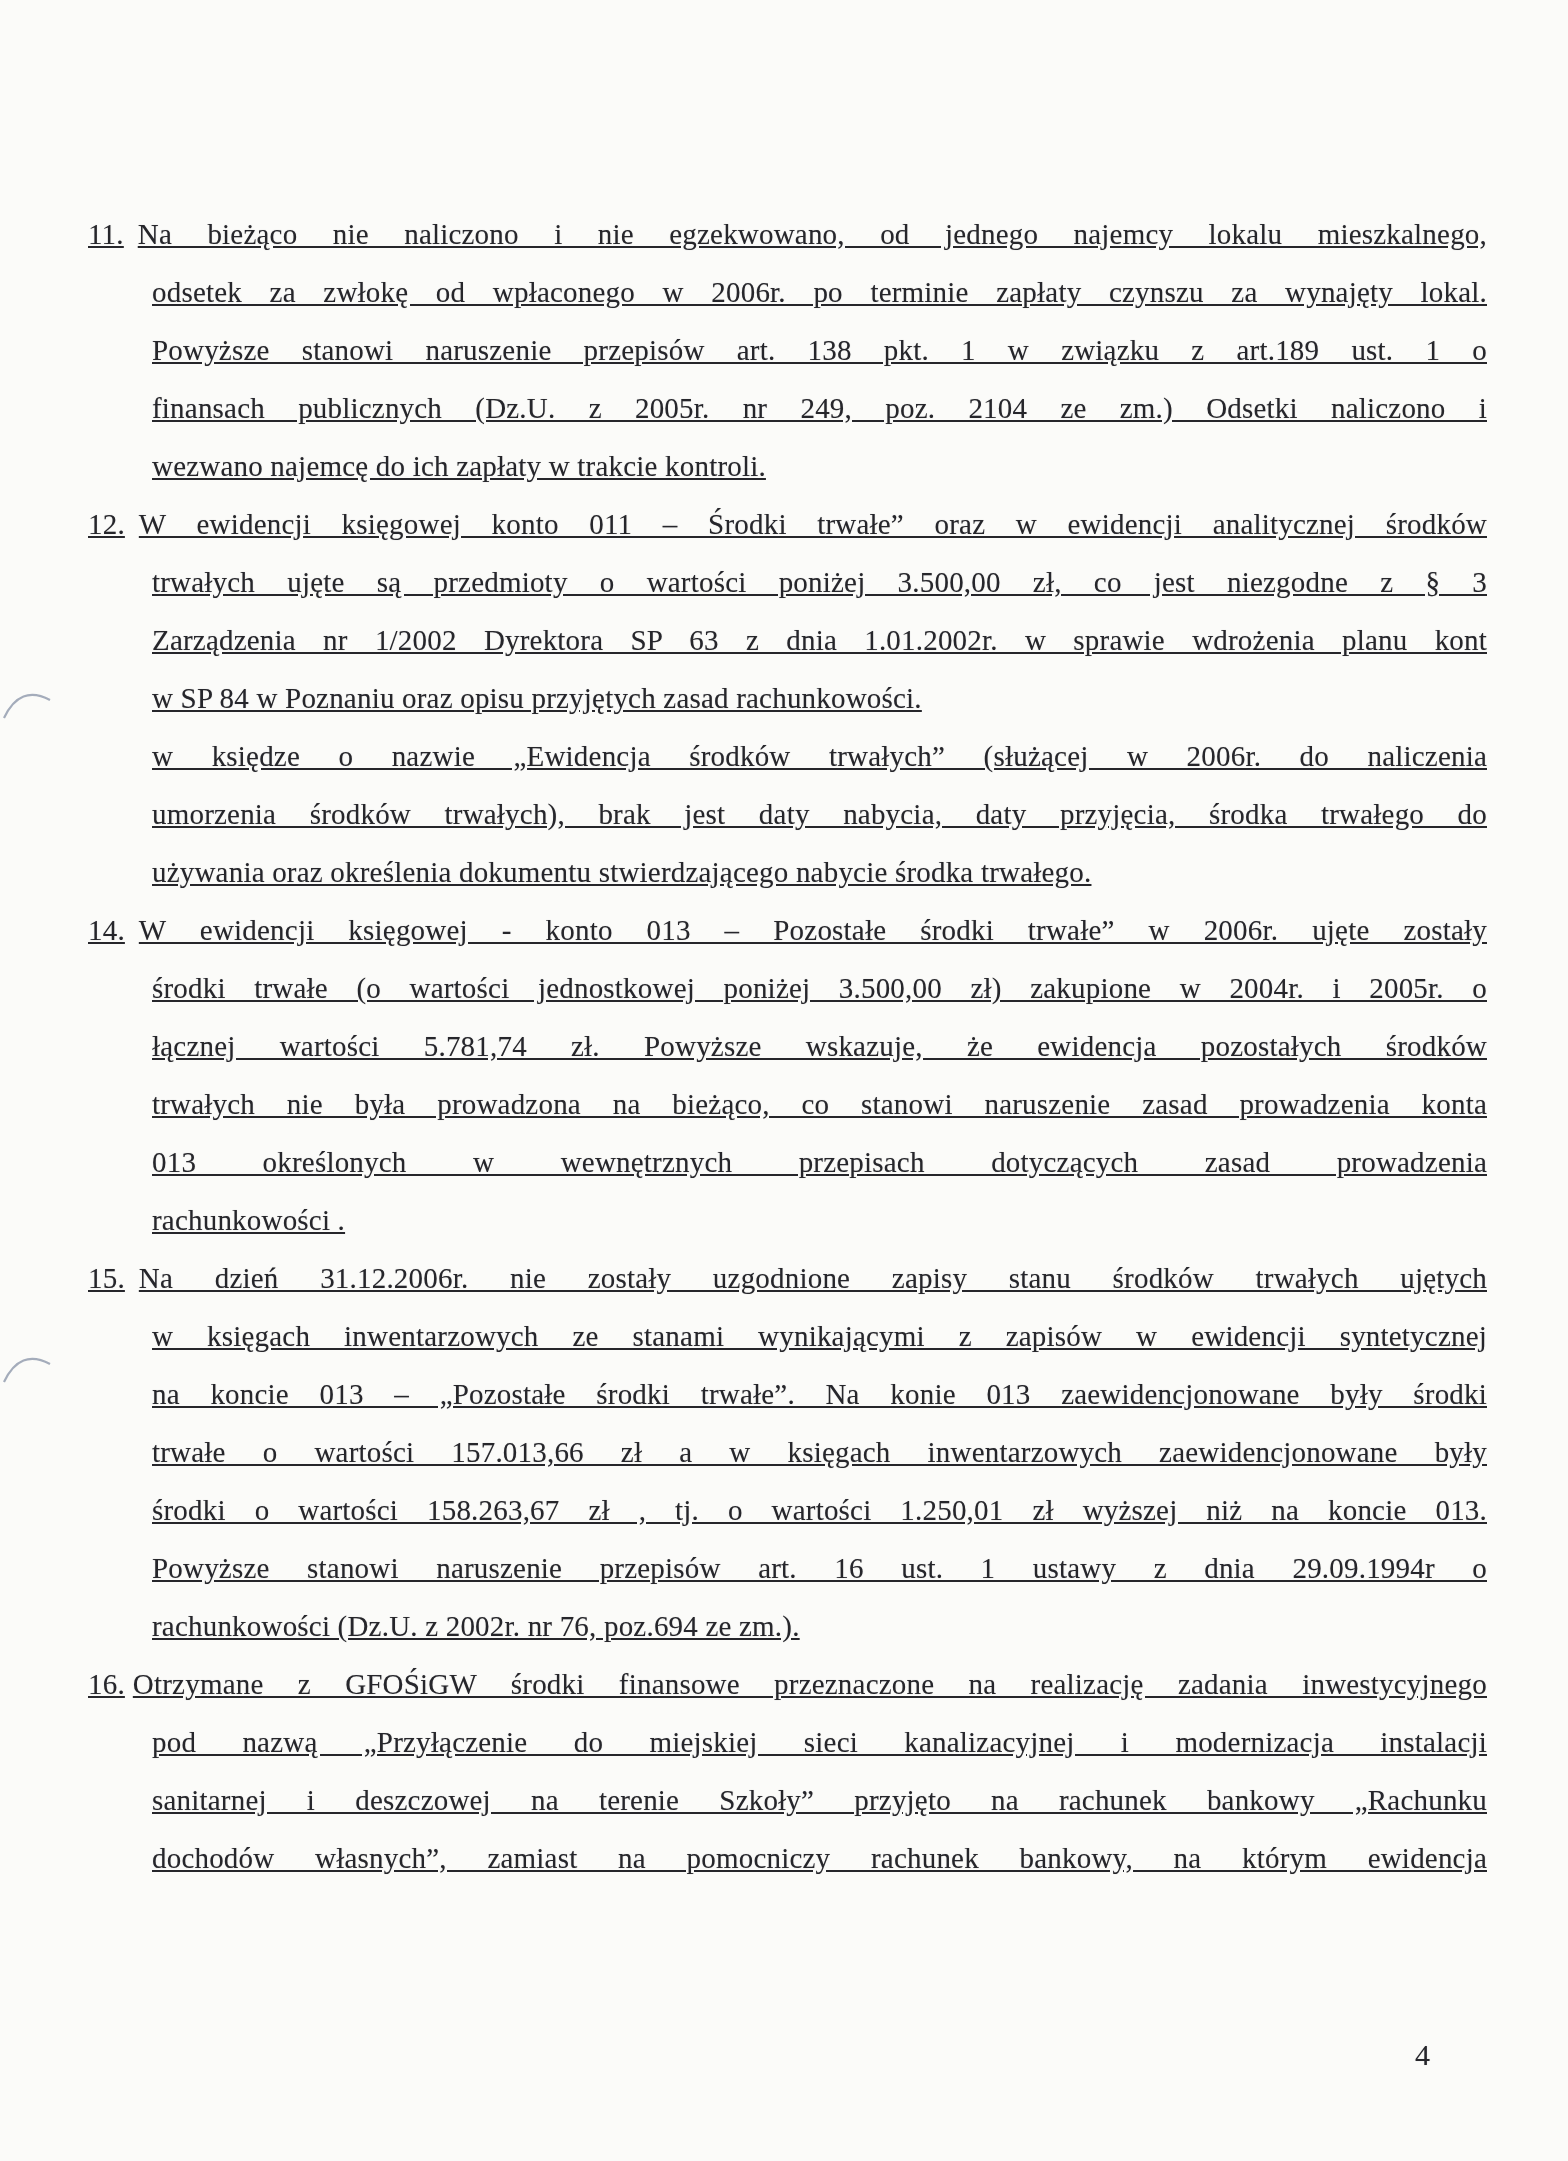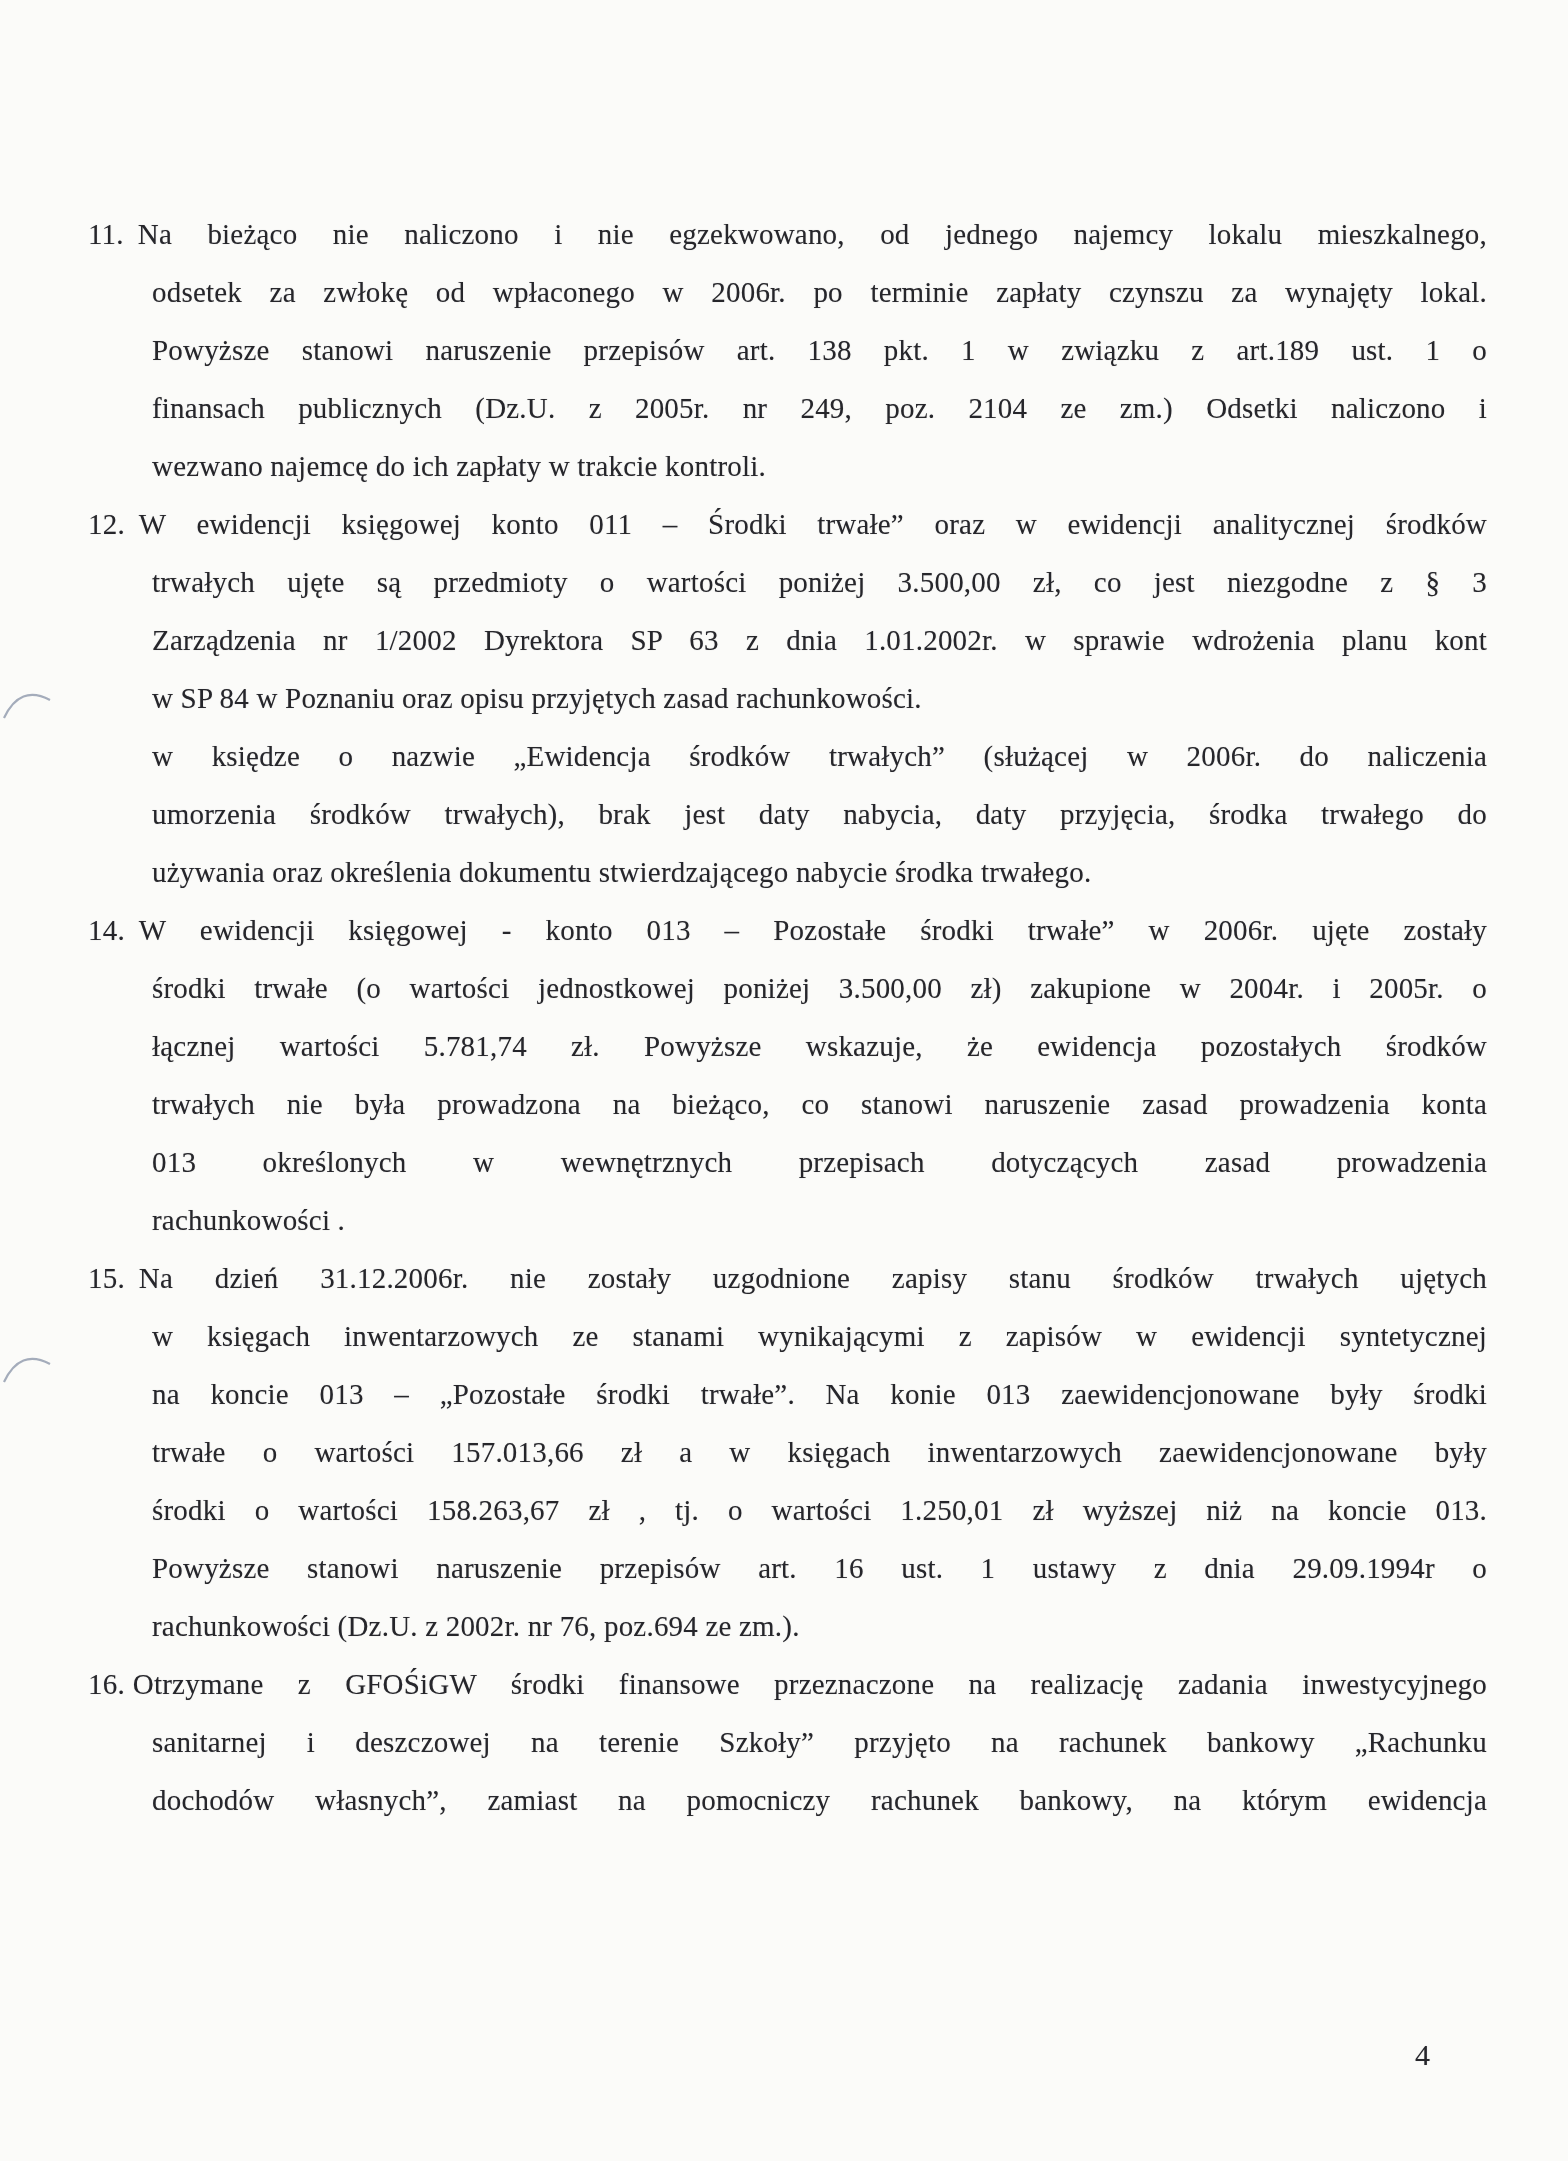--- a/index.html
+++ b/index.html
@@ -19,20 +19,21 @@
   .items { }
   .item { }
   .line {
     font-size: 29px;
     line-height: 58px;
     text-align: justify;
     text-align-last: justify;
     white-space: normal;
     text-shadow: 0 0 1px rgba(40,40,45,0.28);
     letter-spacing: 0.2px;
+    text-decoration: underline;
   }
   .line.cont { margin-left: 64px; }
   .line.left { text-align: center; text-align-last: left; }
   .num { margin-right: 14px; }
   .num.joined { margin-right: 8px; }
   .page-number {
     position: absolute;
     top: 2026px;
     right: 138px;
     font-size: 30px;
@@ -89,20 +90,21 @@
         <div class="line first"><span class="num">15.</span><span>Na dzień 31.12.2006r. nie zostały uzgodnione zapisy stanu środków trwałych ujętych</span></div>
         <div class="line cont">w księgach inwentarzowych ze stanami wynikającymi z zapisów w ewidencji syntetycznej</div>
         <div class="line cont">na koncie 013 – „Pozostałe środki trwałe”. Na konie 013 zaewidencjonowane były środki</div>
         <div class="line cont">trwałe o wartości 157.013,66 zł a w księgach inwentarzowych zaewidencjonowane były</div>
         <div class="line cont">środki o wartości 158.263,67 zł , tj. o wartości 1.250,01 zł wyższej niż na koncie 013.</div>
         <div class="line cont">Powyższe stanowi naruszenie przepisów art. 16 ust. 1 ustawy z dnia 29.09.1994r o</div>
         <div class="line cont left">rachunkowości (Dz.U. z 2002r. nr 76, poz.694 ze zm.).</div>
       </div>
       <div class="item">
         <div class="line first"><span class="num joined">16.</span><span>Otrzymane z GFOŚiGW środki finansowe przeznaczone na realizację zadania inwestycyjnego</span></div>
+        <div class="line cont">pod nazwą „Przyłączenie do miejskiej sieci kanalizacyjnej i modernizacja instalacji</div>
         <div class="line cont">sanitarnej i deszczowej na terenie Szkoły” przyjęto na rachunek bankowy „Rachunku</div>
         <div class="line cont">dochodów własnych”, zamiast na pomocniczy rachunek bankowy, na którym ewidencja</div>
       </div>
     </div>
 
   <div class="page-number">4</div>
 
 </div>
 
 </body></html>

